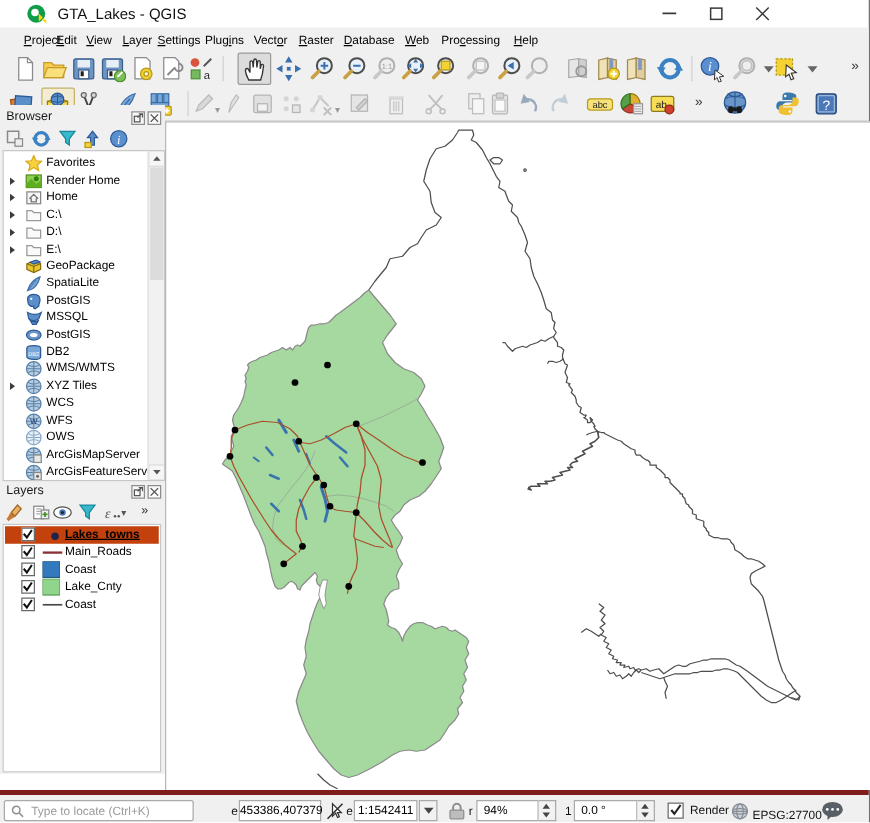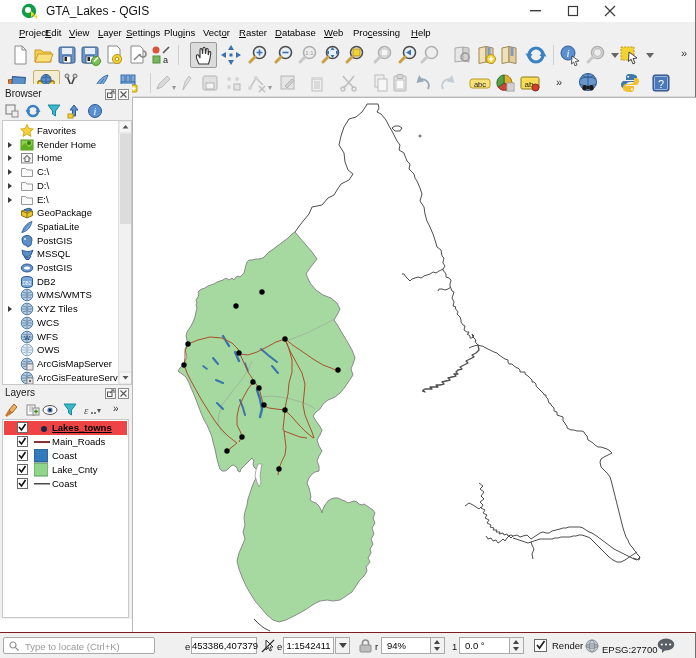--- a/index.html
+++ b/index.html
@@ -24,21 +24,21 @@
 .trow .lbl { position:absolute; left:34px; top:1px; }
 .arrow { position:absolute; left:5px; top:4px; width:0; height:0; border-left:4px solid #3c3c3c; border-top:3px solid transparent; border-bottom:3px solid transparent; }
 .ticon { position:absolute; left:17px; top:0px; width:14px; height:14px; }
 #vscroll { position:absolute; right:0px; top:0px; width:13px; height:263px; background:#f1f1f1; border-left:1px solid #e0e0e0; }
 #llist { position:absolute; left:2px; top:335px; width:127px; height:199px; background:#fff; border:1px solid #c8c8c8; }
 .lrow { position:absolute; left:1px; width:123px; height:14px; font-size:9.5px; }
 .cb { position:absolute; left:13px; top:1px; width:11px; height:11px; border:1px solid #6a6a6a; background:#fff; }
 .lsym { position:absolute; }
 .llbl { position:absolute; left:48px; top:1px; }
 #canvas { position:absolute; left:132px; top:97px; width:564px; height:535px; background:#fff; border-top:1px solid #b8b8b8; border-left:1px solid #b8b8b8; }
-#status { position:absolute; left:0; top:632px; width:695px; height:26px; background:#f0f0f0; border-top:1px solid #7f1d1d; font-size:9.5px; }
+#status { position:absolute; left:0; top:632px; width:695px; height:26px; background:#f0f0f0; border-top:4px solid #7f1d1d; font-size:9.5px; }
 .sbox { position:absolute; top:4px; height:17px; background:#fff; border:1px solid #aaaaaa; font-size:9.5px; }
 .slbl { position:absolute; top:8px; font-size:9.5px; color:#111; }
 .spin { position:absolute; top:4px; width:14px; height:17px; border:1px solid #aaaaaa; border-left:none; background:#f2f2f2; }
 .spin:before { content:""; position:absolute; left:3px; top:2px; border-left:3.5px solid transparent; border-right:3.5px solid transparent; border-bottom:4px solid #444; }
 .spin:after { content:""; position:absolute; left:3px; bottom:2px; border-left:3.5px solid transparent; border-right:3.5px solid transparent; border-top:4px solid #444; }
 </style>
 </head>
 <body>
 <div id="win">
 
@@ -566,21 +566,21 @@
         <path d="M2,2 L14,2 L9.5,8 L9.5,13 L6.5,11 L6.5,8 Z" fill="#38b8c8" stroke="#1888a0"></path>
       </svg>
 <svg style="position:absolute;left:81px;top:318px" width="16" height="16" viewBox="0 0 16 16">
         <text x="3" y="12" font-size="11" font-style="italic" fill="#555" font-family="Liberation Serif">ε</text>
         <circle cx="11" cy="11" r="1" fill="#555"></circle>
         <circle cx="14" cy="11" r="1" fill="#555"></circle>
       </svg>
 <div style="position:absolute;left:97px;top:322px;font-size:8px;color:#555">▾</div>
 <div style="position:absolute;left:113px;top:319px;font-size:10px;color:#333">»</div>
   <div id="llist">
-<div class="lrow" style="top:1px;background:#ef4444">
+<div class="lrow" style="top:1px;background:#c2410c">
           <div class="cb">
             <svg width="11" height="11" style="position:absolute;left:-1px;top:-1px">
               <path d="M2,5 L4.5,8 L8.5,2" fill="none" stroke="#111" stroke-width="1.6"></path>
             </svg>
           </div>
           <svg class="lsym" style="left:36px;top:4px" width="8" height="8">
             <circle cx="4" cy="4" r="3" fill="#20234a"></circle>
           </svg>
           <div class="llbl" style="font-weight:bold;text-decoration:underline">Lakes_towns</div>
         </div>

